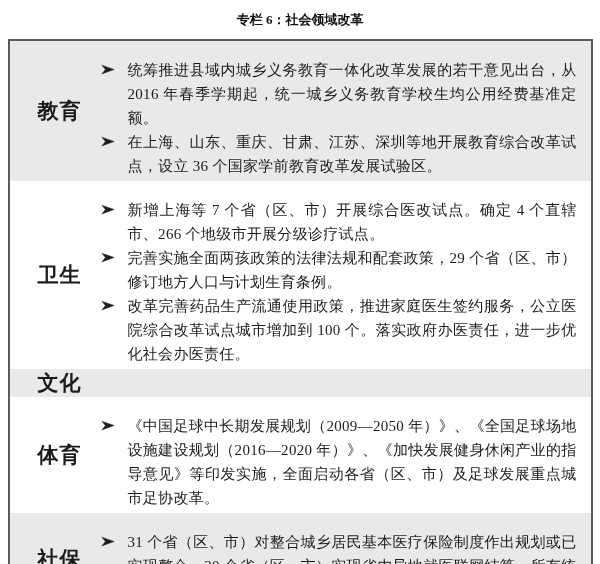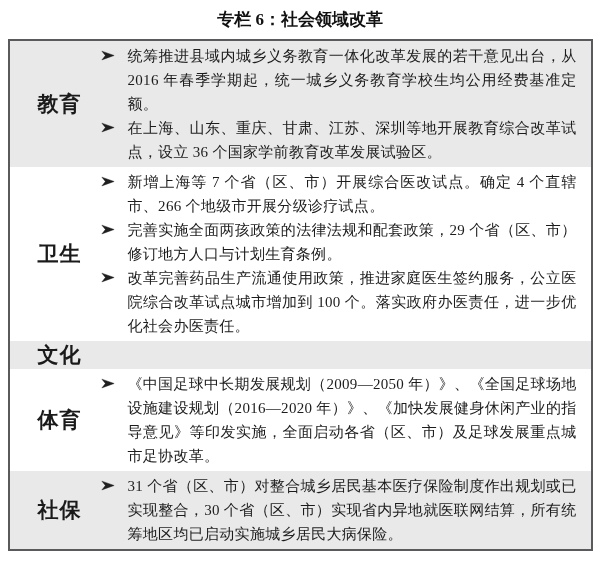--- a/index.html
+++ b/index.html
@@ -14,21 +14,21 @@
   }
   .page {
     width: 600px;
     height: 564px;
     box-sizing: border-box;
   }
   .title {
     margin: 0;
     padding: 9px 0 8px 0;
     text-align: center;
-    font-size: 17px;
+    font-size: 13px;
     line-height: 22px;
     font-weight: bold;
     color: #111111;
     font-family: "Liberation Serif", "DejaVu Serif", serif;
   }
   .box {
     width: 585px;
     margin: 0 auto;
     box-sizing: border-box;
     border: 2px solid #5a5a5c;
@@ -46,21 +46,21 @@
     align-items: center;
     font-family: "Liberation Sans", "DejaVu Sans", sans-serif;
     font-weight: bold;
     font-size: 21px;
     color: #1a1a1a;
     letter-spacing: 1px;
   }
   .content-cell {
     flex: 1 1 auto;
     box-sizing: border-box;
-    padding: 3px 14px 3px 0;
+    padding: 17px 14px 3px 0;
   }
   .item {
     display: flex;
     align-items: flex-start;
   }
   .bullet {
     flex: 0 0 30px;
     width: 30px;
     padding-top: 6px;
     box-sizing: border-box;

